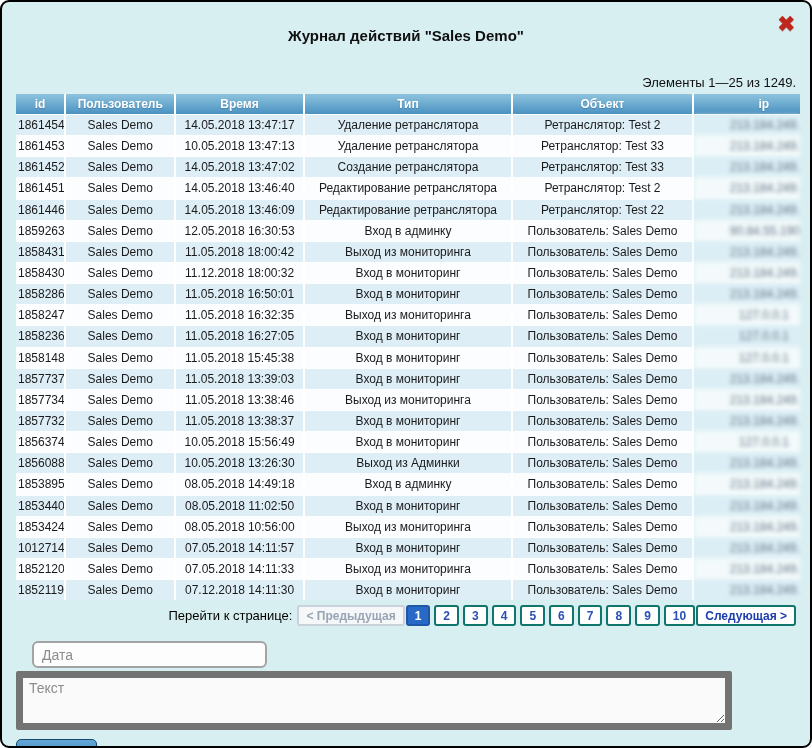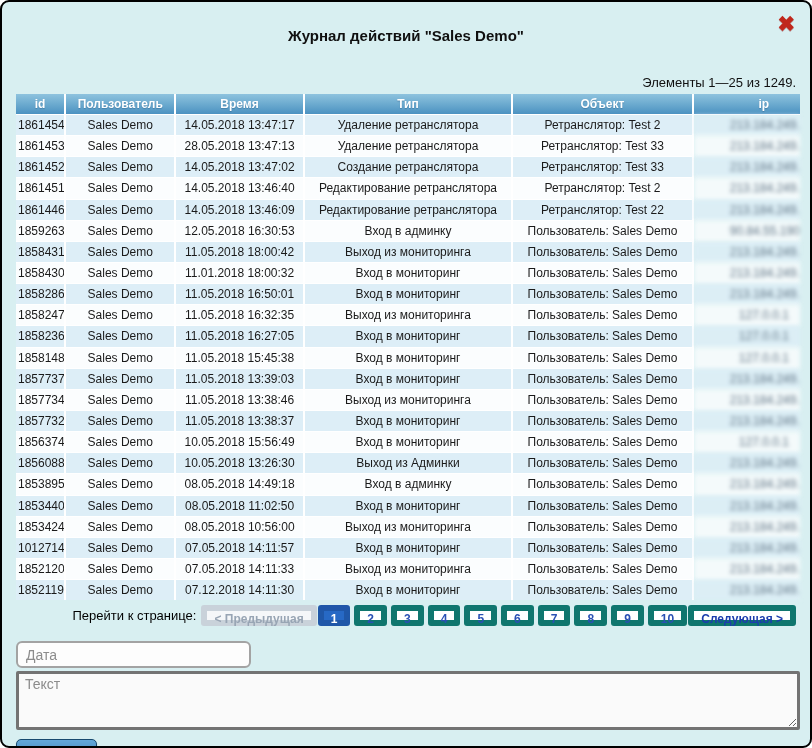--- a/index.html
+++ b/index.html
@@ -89,21 +89,21 @@
     justify-content: flex-end;
     align-items: center;
     gap: 1px;
   }
   .pag-label { font-size: 13px; color: #000; margin-right: 4px; }
   .pg {
     box-sizing: border-box;
     height: 21px;
     min-width: 24px;
     padding: 1px 7px;
-    border: 6px solid #0f766e;
+    border: 2px solid #0f766e;
     border-radius: 3px;
     background: #fff;
     color: #2a50b4;
     font-family: "Liberation Sans", sans-serif;
     font-size: 12px;
     font-weight: bold;
     cursor: pointer;
   }
   .pg.active { background: #2769c5; border-color: #1f57a8; color: #fff; }
   .pg.prev { color: #98a5b4; border-color: #c9d2da; background: #f5f7f9; cursor: default; }
@@ -116,28 +116,29 @@
     width: 235px;
     height: 27px;
     border: 2px solid #a3a3a3;
     border-radius: 6px;
     padding: 0 8px;
     font-family: "Liberation Sans", sans-serif;
     font-size: 14px;
     color: #333;
     background: #fdfdfd;
     outline: none;
+    margin-left: 16px;
   }
   .text-input {
     display: block;
     box-sizing: border-box;
     margin-top: 3px;
-    width: 784px;
+    width: 716px;
     height: 59px;
-    border: 3px solid #737373;
+    border: 7px solid #737373;
     border-radius: 2px;
     padding: 2px 6px;
     font-family: "Liberation Sans", sans-serif;
     font-size: 14px;
     color: #737373;
     background: #fafafa;
     resize: both;
     outline: none;
   }
   .date-input::placeholder, .text-input::placeholder { color: #8c8c8c; opacity: 1; }
@@ -190,21 +191,21 @@
           <td>1861454</td>
           <td>Sales Demo</td>
           <td>14.05.2018 13:47:17</td>
           <td>Удаление ретранслятора</td>
           <td>Ретранслятор: Test 2</td>
           <td class="ip-blur">213.184.249.70</td>
         </tr>
         <tr>
           <td>1861453</td>
           <td>Sales Demo</td>
-          <td>28.05.2018 13:47:13</td>
+          <td>10.05.2018 13:47:13</td>
           <td>Удаление ретранслятора</td>
           <td>Ретранслятор: Test 33</td>
           <td class="ip-blur">213.184.249.70</td>
         </tr>
         <tr>
           <td>1861452</td>
           <td>Sales Demo</td>
           <td>14.05.2018 13:47:02</td>
           <td>Создание ретранслятора</td>
           <td>Ретранслятор: Test 33</td>
@@ -238,21 +239,21 @@
           <td>1858431</td>
           <td>Sales Demo</td>
           <td>11.05.2018 18:00:42</td>
           <td>Выход из мониторинга</td>
           <td>Пользователь: Sales Demo</td>
           <td class="ip-blur">213.184.249.70</td>
         </tr>
         <tr>
           <td>1858430</td>
           <td>Sales Demo</td>
-          <td>11.01.2018 18:00:32</td>
+          <td>11.12.2018 18:00:32</td>
           <td>Вход в мониторинг</td>
           <td>Пользователь: Sales Demo</td>
           <td class="ip-blur">213.184.249.70</td>
         </tr>
         <tr>
           <td>1858286</td>
           <td>Sales Demo</td>
           <td>11.05.2018 16:50:01</td>
           <td>Вход в мониторинг</td>
           <td>Пользователь: Sales Demo</td>

